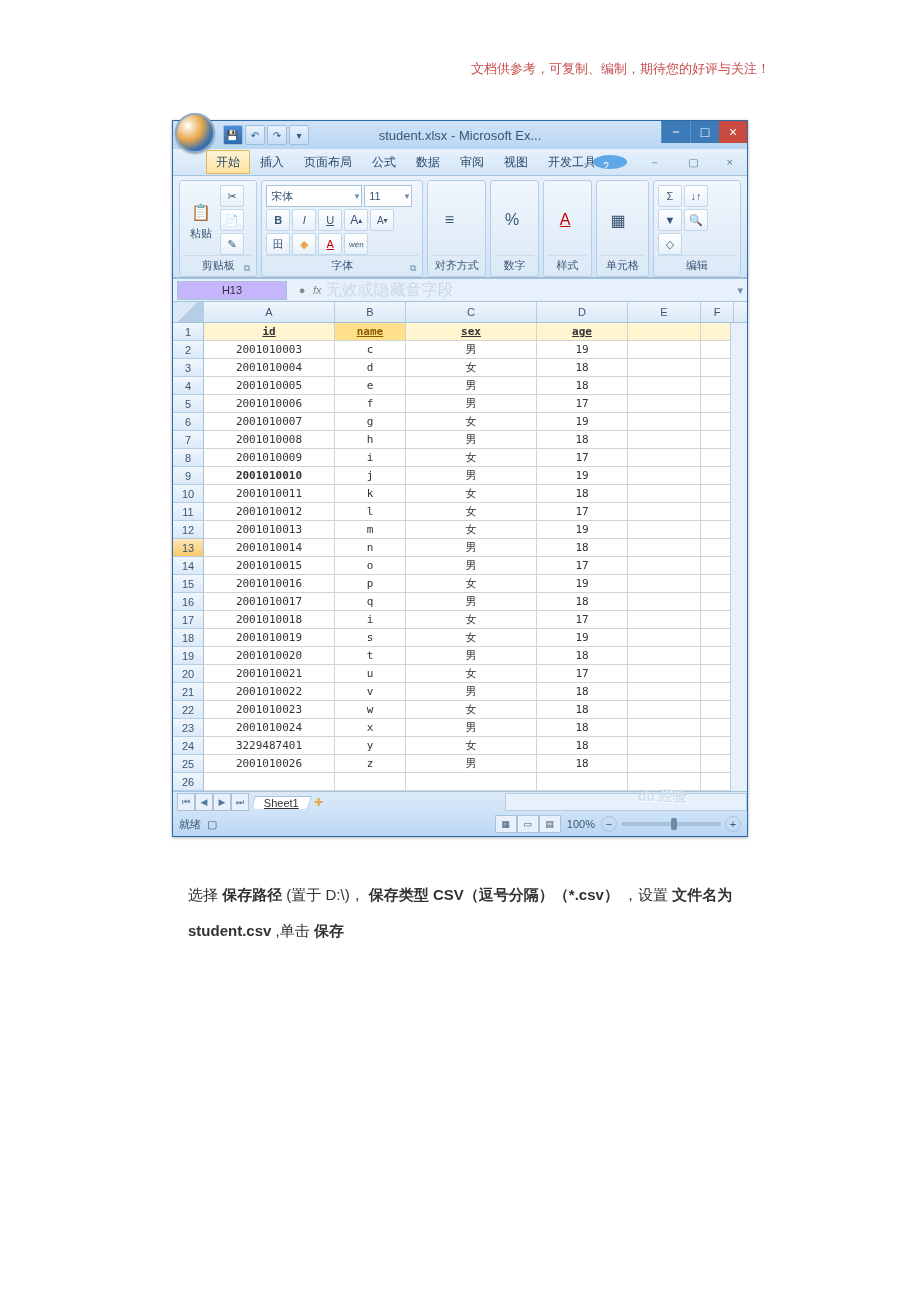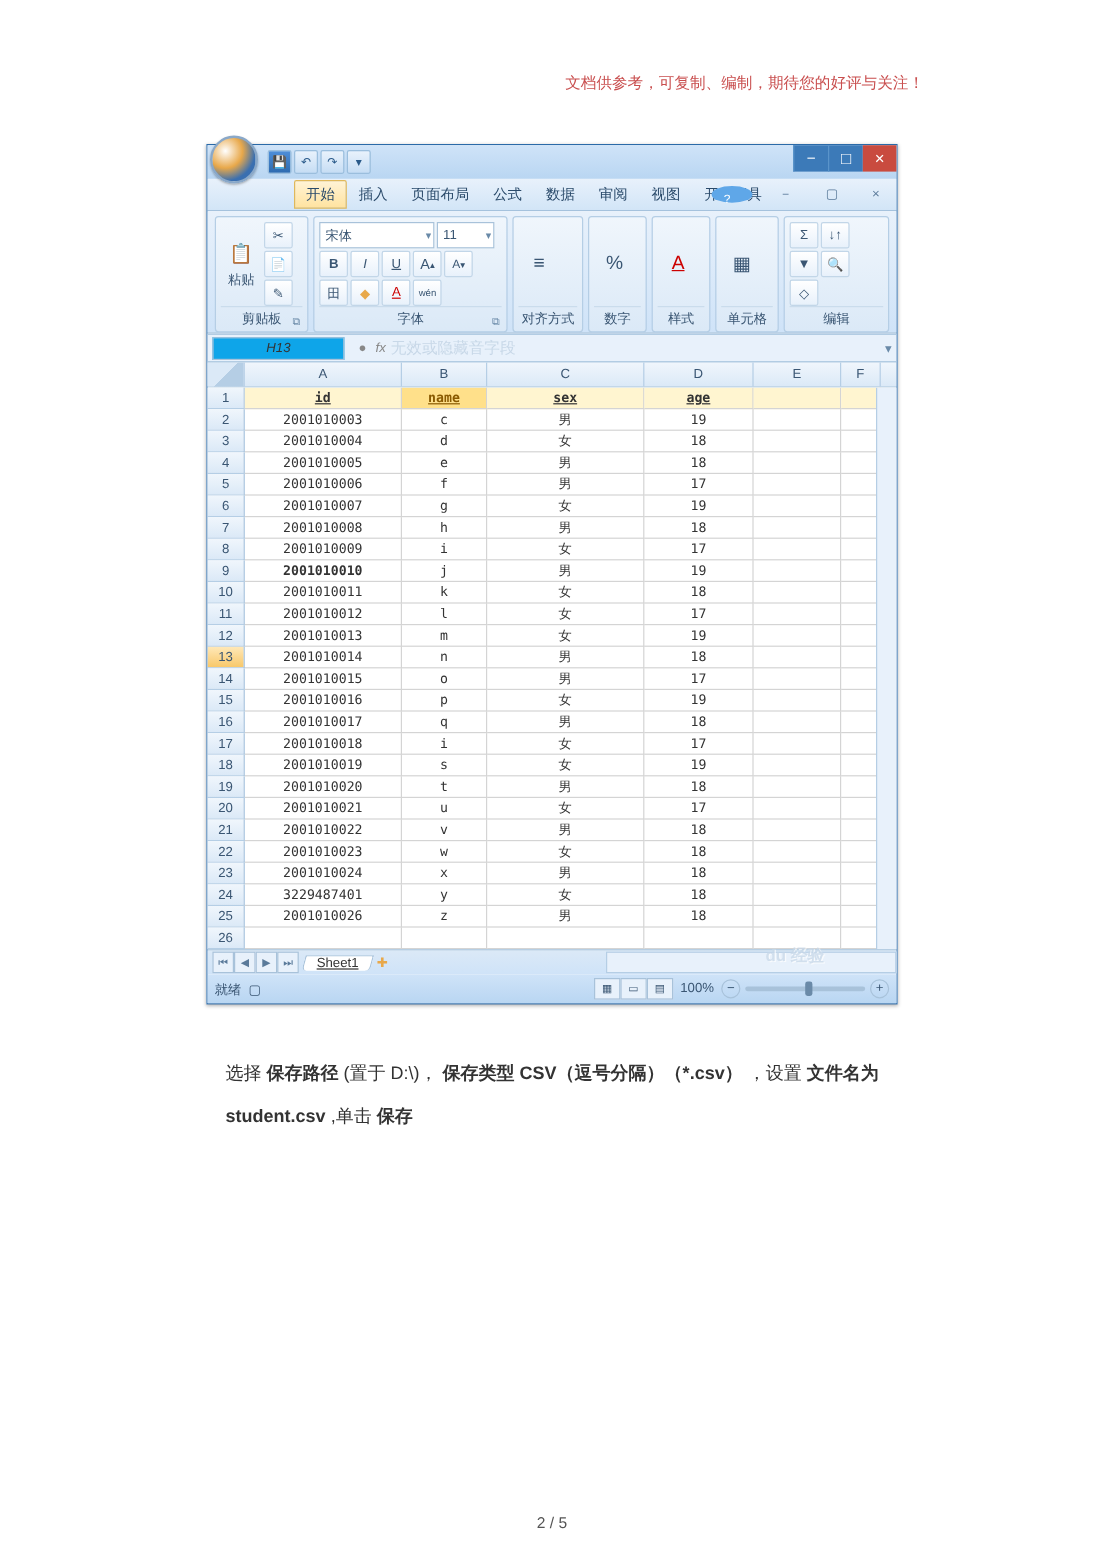--- a/index.html
+++ b/index.html
@@ -11,40 +11,40 @@
   .office-btn { width:36px; height:36px; margin:-4px 4px 0 2px; border-radius:50%; background:radial-gradient(circle at 30% 30%,#fff,#e8a84a 40%,#3a6fb0 70%); border:2px solid #8aa8c8; box-shadow:0 1px 2px rgba(0,0,0,0.3); position:relative; z-index:5; }
   .qat { display:flex; gap:2px; margin-left:4px; }
   .qat .q { width:18px; height:18px; background:linear-gradient(#e9f2fc,#c6ddf4); border:1px solid #9bbedd; border-radius:2px; display:flex; align-items:center; justify-content:center; font-size:10px; color:#2a5a8a; }
   .q.save { background:linear-gradient(#4e8ed8,#2e6bb0); color:#fff; }
   .titletext { position:absolute; left:0; right:0; text-align:center; font-size:13px; color:#3a5673; pointer-events:none; }
   .winbtns { position:absolute; right:0; top:0; display:flex; }
   .winbtns div { width:28px; height:22px; display:flex; align-items:center; justify-content:center; font-size:14px; color:#fff; }
   .winbtns .min,.winbtns .max { background:#3c7ab8; border-left:1px solid #5a94ca; }
   .winbtns .close { background:#c94b3f; }
 
-  .menubar { height:26px; background:linear-gradient(#e8f1fb,#d2e5f7); display:flex; align-items:center; padding-left:72px; font-size:12px; color:#2a4a6a; border-bottom:1px solid #a5c2dd; }
+  .menubar { height:26px; background:linear-gradient(#e8f1fb,#d2e5f7); display:flex; align-items:center; padding-left:33px; font-size:12px; color:#2a4a6a; border-bottom:1px solid #a5c2dd; }
   .menubar span { padding:0 10px; display:inline-block; line-height:24px; }
   .menubar span.sel { background:linear-gradient(#fff3d6,#ffe3a0); border:1px solid #e0b85a; border-radius:2px 2px 0 0; padding:0 9px; line-height:22px; }
   .docctrl { position:absolute; right:4px; display:flex; gap:8px; color:#5a7a9a; font-size:11px; align-items:center; }
   .help-ico { width:14px; height:14px; border-radius:50%; background:#5fa7e8; color:#fff; display:inline-flex; align-items:center; justify-content:center; font-size:10px; margin-right:4px; }
 
   .ribbon { background:linear-gradient(#e8f1fb,#cfe3f8); padding:4px 6px 0 6px; display:flex; gap:4px; border-bottom:1px solid #9cbbd8; }
   .rgroup { background:linear-gradient(#f0f6fc,#dbe9f7); border:1px solid #b5cee5; border-radius:3px; padding:4px 4px 0 4px; display:flex; flex-direction:column; font-size:11px; color:#3a5673; }
   .rgroup .body { flex:1; display:flex; align-items:center; gap:2px; }
   .rgroup .lbl { text-align:center; font-size:11px; padding:2px 0 3px 0; border-top:1px solid #cadcec; position:relative; }
   .rgroup .lbl .dlg { position:absolute; right:2px; bottom:2px; font-size:9px; color:#6a8aa8; }
   .big { display:flex; flex-direction:column; align-items:center; gap:1px; min-width:34px; }
   .big .ico { width:26px; height:26px; display:flex; align-items:center; justify-content:center; font-size:16px; }
   .mini { width:22px; height:20px; border:1px solid #c2d6e8; background:linear-gradient(#fff,#e8f1fb); display:flex; align-items:center; justify-content:center; font-size:11px; border-radius:2px; }
   .combo { height:20px; border:1px solid #a8c2da; background:#fff; font-size:11px; padding:0 14px 0 4px; position:relative; display:flex; align-items:center; }
   .combo::after { content:"▾"; position:absolute; right:2px; color:#6a8aa8; font-size:9px; }
   .fontrow { display:flex; gap:2px; }
 
   .namebox { height:22px; background:#e8f1fb; border-top:1px solid #a5c2dd; border-bottom:1px solid #a5c2dd; display:flex; align-items:center; font-size:11px; position:relative; }
-  .namebox .nb { width:100px; background:#0ea5e9; border:1px solid #a8c2da; margin:0 4px; padding:0 4px; height:17px; line-height:17px; text-align:center;font-style:italic; }
+  .namebox .nb { width:100px; background:#c4b5fd; border:1px solid #a8c2da; margin:0 4px; padding:0 4px; height:17px; line-height:17px; text-align:center; }
   .namebox .fxbtns { display:flex; gap:2px; margin:0 4px; }
   .namebox .fx { width:14px; color:#888; text-align:center; }
   .namebox .fxlbl { font-style:italic; color:#888; margin-right:4px; }
   .namebox .expand { position:absolute; right:4px; color:#6a8aa8; }
 
   .headers { display:flex; background:linear-gradient(#f0f6fc,#dbe9f7); height:20px; border-bottom:1px solid #a5c2dd; font-size:11px; }
   .corner { width:30px; border-right:1px solid #b5cee5; background:linear-gradient(135deg,#dbe9f7 50%,#b5cee5 50%); }
   .colh { border-right:1px solid #b5cee5; display:flex; align-items:center; justify-content:center; color:#3a5673; }
   .rows { max-height:490px; overflow:hidden; background:#fff; position:relative; }
   .row { display:flex; height:18px; font-size:11px; }
@@ -85,20 +85,21 @@
 
   <div class="excel-shot">
     <div class="titlebar">
       <div class="office-btn"></div>
       <div class="qat">
         <div class="q save">💾</div>
         <div class="q">↶</div>
         <div class="q">↷</div>
         <div class="q">▾</div>
       </div>
+      <div class="titletext">student.xlsx - Microsoft Ex...</div>
       <div class="winbtns">
         <div class="min">－</div>
         <div class="max">□</div>
         <div class="close">×</div>
       </div>
     </div>
 
     <div class="menubar">
       <span class="sel">开始</span>
       <span>插入</span>
@@ -210,21 +211,21 @@
         <div class="lbl">编辑</div>
       </div>
     </div>
 
     <div class="namebox">
       <div class="nb">H13</div>
       <div class="fxbtns">
         <div class="fx">●</div>
       </div>
       <div class="fxlbl">fx</div>
-      <div style="color:#c8d8e8;font-size:13px">无效或隐藏音字段</div>
+      <div style="color:#c8d8e8;font-size:16px">无效或隐藏音字段</div>
       <div class="expand">▾</div>
     </div>
 
     <div class="headers">
       <div class="corner"></div>
       <div id="colhs" style="display: contents;"></div>
     <div class="colh" style="width: 130px;">A</div>
         <div class="colh" style="width: 70px;">B</div>
         <div class="colh" style="width: 130px;">C</div>
         <div class="colh" style="width: 90px;">D</div>
@@ -505,14 +506,13 @@
       <b>保存路径</b>
       <span>(置于 D:\)，</span>
       <b>保存类型 CSV（逗号分隔）（*.csv）</b>
       <span>，设置</span>
       <b>文件名为 student.csv</b>
       <span>,单击</span>
       <b>保存</b>
     </p>
   </div>
 
-  <div class="pagenum">2 / 5</div>
 </div>
 
 </body></html>

